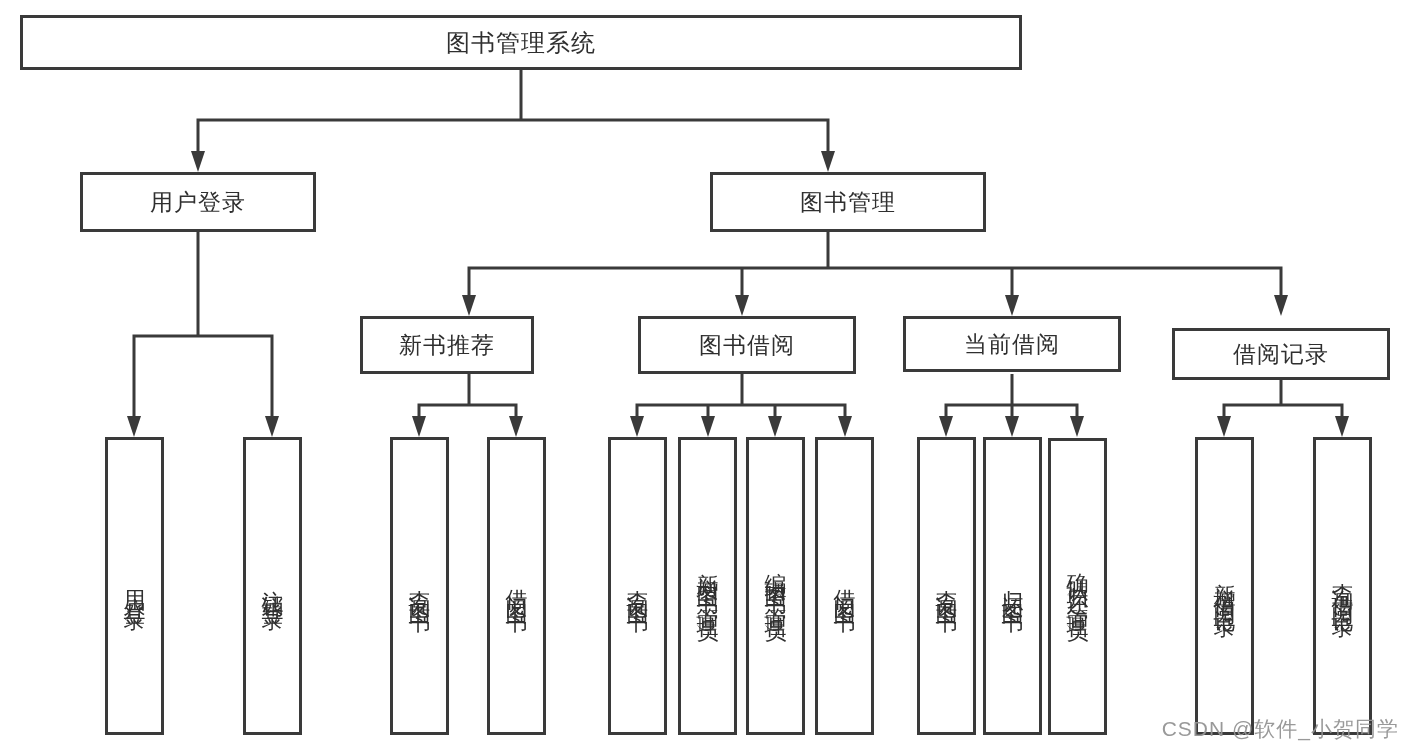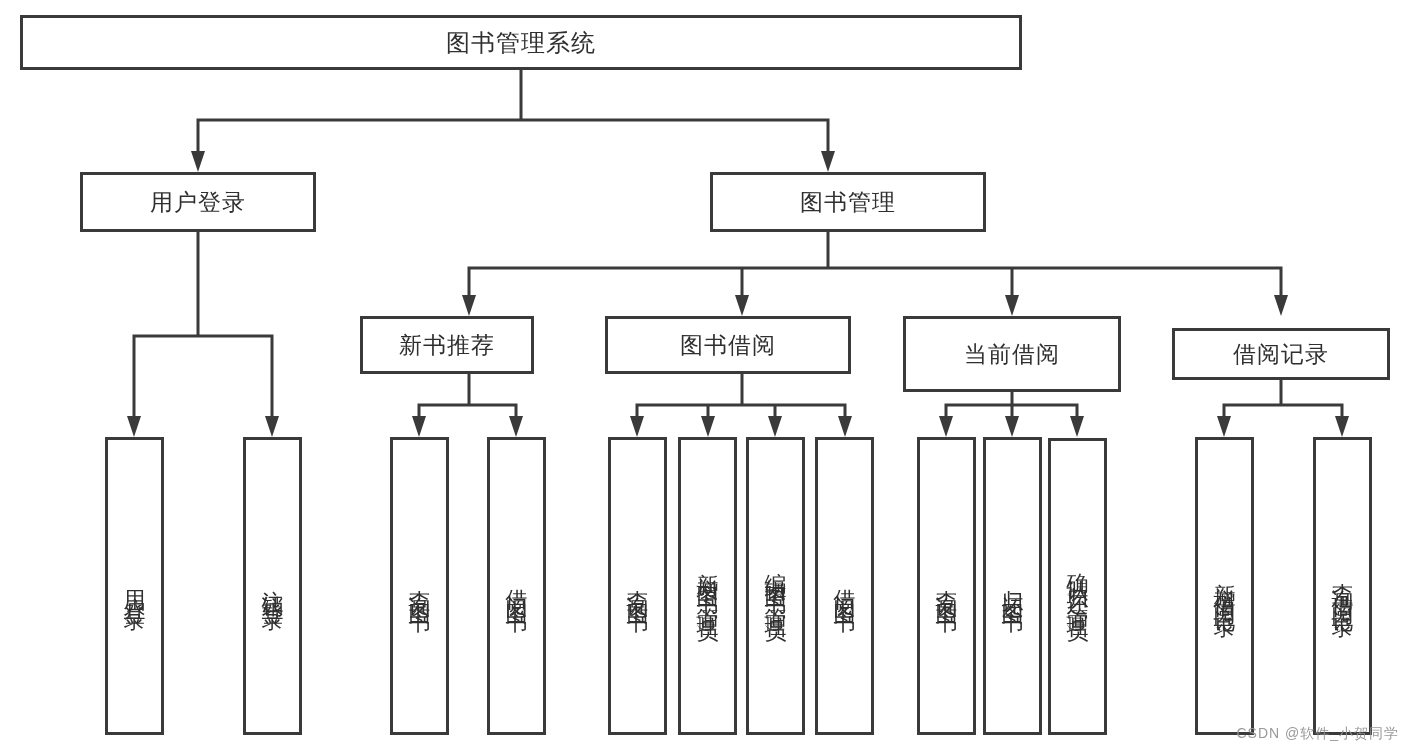--- a/index.html
+++ b/index.html
@@ -27,21 +27,21 @@
   .node.leaf span{
     writing-mode:vertical-rl;
     font-size:22px;
     letter-spacing:7px;
     line-height:1;
     white-space:nowrap;
   }
   .watermark{
     position:absolute;
     right:6px;bottom:4px;
-    font-size:14px;
+    font-size:21px;
     color:rgba(148,148,148,0.95);
     letter-spacing:1px;
     z-index:5;
     white-space:nowrap;
   }
 </style>
 </head>
 <body>
 
 <div id="canvas">
@@ -106,24 +106,24 @@
   <div class="node hnode" style="left:80px;top:172px;width:236px;height:60px">
     <span>用户登录</span>
   </div>
   <div class="node hnode" style="left:710px;top:172px;width:276px;height:60px">
     <span>图书管理</span>
   </div>
 
   <div class="node hnode" style="left:360px;top:316px;width:174px;height:58px">
     <span>新书推荐</span>
   </div>
-  <div class="node hnode" style="left:605px;top:316px;width:246px;height:58px">
+  <div class="node hnode" style="left:638px;top:316px;width:218px;height:58px">
     <span>图书借阅</span>
   </div>
-  <div class="node hnode" style="left:903px;top:316px;width:218px;height:76px">
+  <div class="node hnode" style="left:903px;top:316px;width:218px;height:56px">
     <span>当前借阅</span>
   </div>
   <div class="node hnode" style="left:1172px;top:328px;width:218px;height:52px">
     <span>借阅记录</span>
   </div>
 
   <div class="node leaf" style="left:105px;top:437px;width:59px;height:298px">
     <span>用户登录</span>
   </div>
   <div class="node leaf" style="left:243px;top:437px;width:59px;height:298px">

